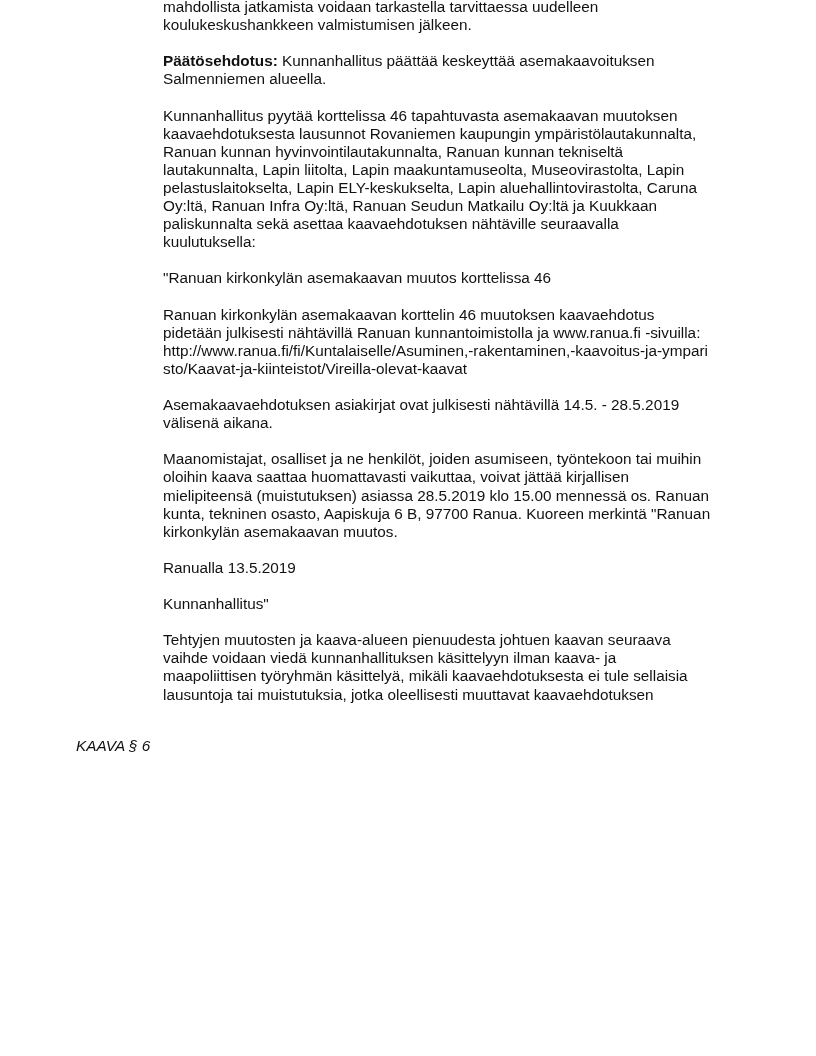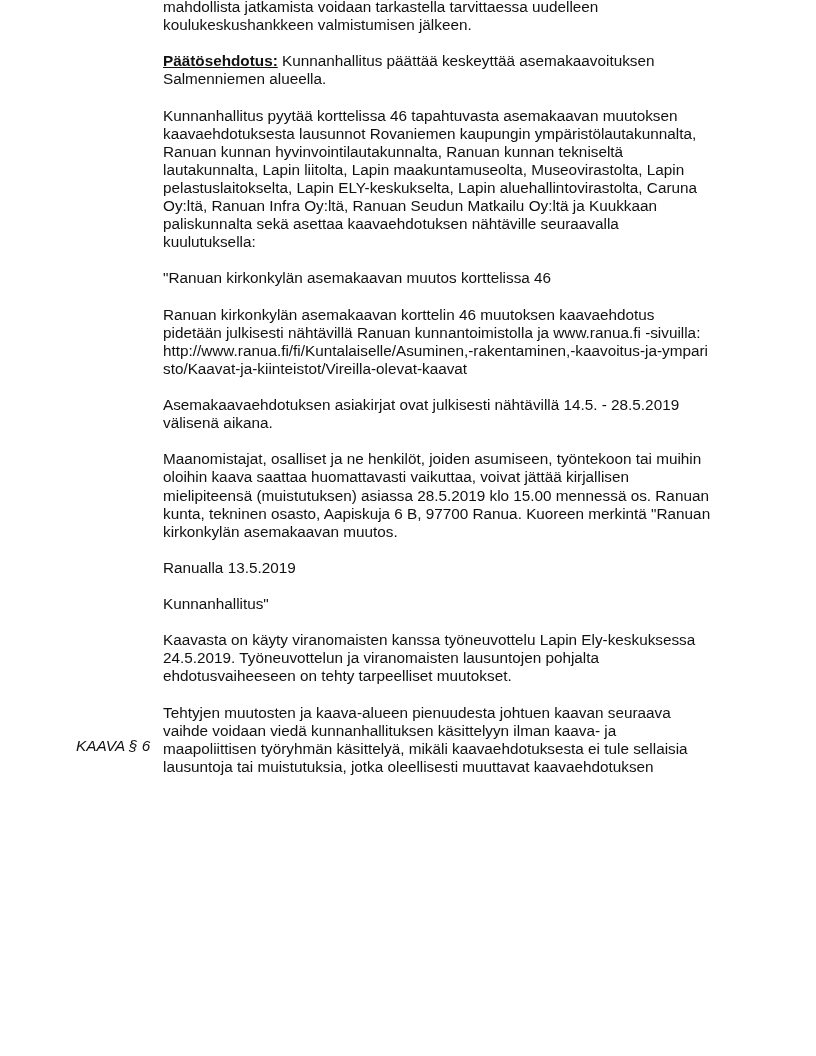--- a/index.html
+++ b/index.html
@@ -1,21 +1,21 @@
 <!DOCTYPE html>
 <html><head>
 <meta charset="utf-8">
 <style>
   html, body { margin: 0; padding: 0; background: #ffffff; }
   body { width: 816px; height: 1056px; overflow: hidden; position: relative;
          font-family: "Liberation Sans", sans-serif; font-size: 15.3px; color: #111; }
   .page { position: absolute; left: 0; top: 0; width: 816px; height: 1056px; }
   .body-col { position: absolute; left: 163px; top: -2px; width: 590px; line-height: 18.1px; }
   .para { margin: 0 0 18.1px 0; white-space: pre-line; }
-  .label { font-weight: bold; text-decoration: underline; }
+  .label { font-weight: bold; }
   .margin-label { position: absolute; left: 76px; top: 737px; line-height: 18px; font-style: italic; }
 </style>
 </head>
 <body>
 
 <div class="page">
   <div class="margin-label">KAAVA § 6</div>
   <div class="body-col">
     <p class="para"><span>mahdollista jatkamista voidaan tarkastella tarvittaessa uudelleen
 koulukeskushankkeen valmistumisen jälkeen.</span></p>
@@ -37,21 +37,18 @@
     <p class="para"><span>Asemakaavaehdotuksen asiakirjat ovat julkisesti nähtävillä 14.5. - 28.5.2019
 välisenä aikana.</span></p>
     <p class="para"><span>Maanomistajat, osalliset ja ne henkilöt, joiden asumiseen, työntekoon tai muihin
 oloihin kaava saattaa huomattavasti vaikuttaa, voivat jättää kirjallisen
 mielipiteensä (muistutuksen) asiassa 28.5.2019 klo 15.00 mennessä os. Ranuan
 kunta, tekninen osasto, Aapiskuja 6 B, 97700 Ranua. Kuoreen merkintä "Ranuan
 kirkonkylän asemakaavan muutos.</span></p>
     <p class="para"><span>Ranualla 13.5.2019</span></p>
     <p class="para"><span>Kunnanhallitus"</span></p>
     <p class="para"><span> </span></p>
-    <p class="para"><span>Kaavasta on käyty viranomaisten kanssa työneuvottelu Lapin Ely-keskuksessa
-24.5.2019. Työneuvottelun ja viranomaisten lausuntojen pohjalta
-ehdotusvaiheeseen on tehty tarpeelliset muutokset.</span></p>
     <p class="para"><span>Tehtyjen muutosten ja kaava-alueen pienuudesta johtuen kaavan seuraava
 vaihde voidaan viedä kunnanhallituksen käsittelyyn ilman kaava- ja
 maapoliittisen työryhmän käsittelyä, mikäli kaavaehdotuksesta ei tule sellaisia
 lausuntoja tai muistutuksia, jotka oleellisesti muuttavat kaavaehdotuksen</span></p>
   </div>
 </div>
 
 </body></html>

